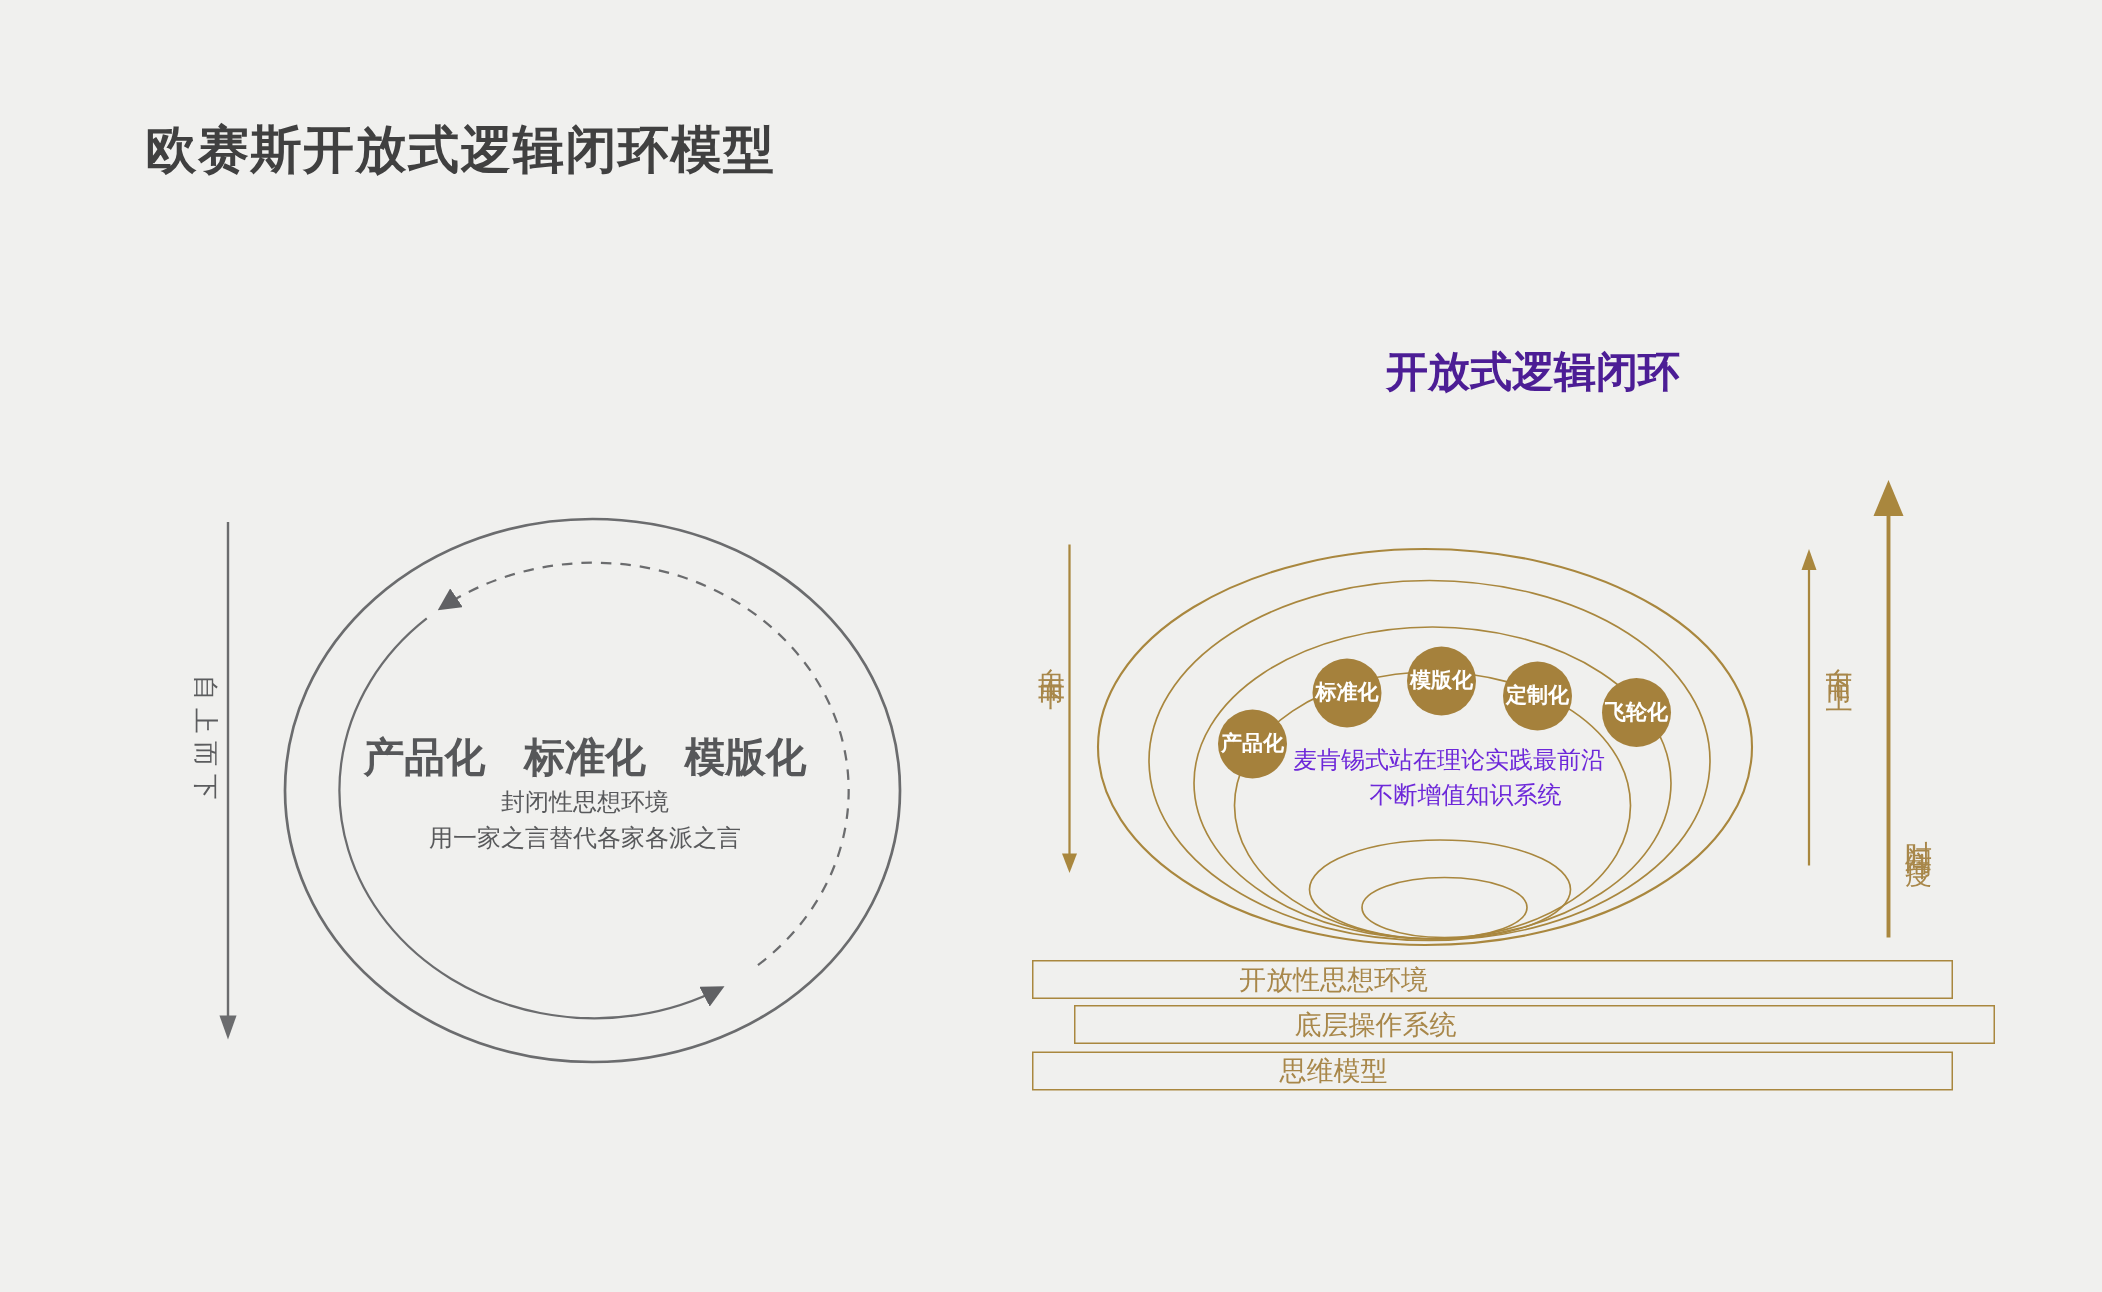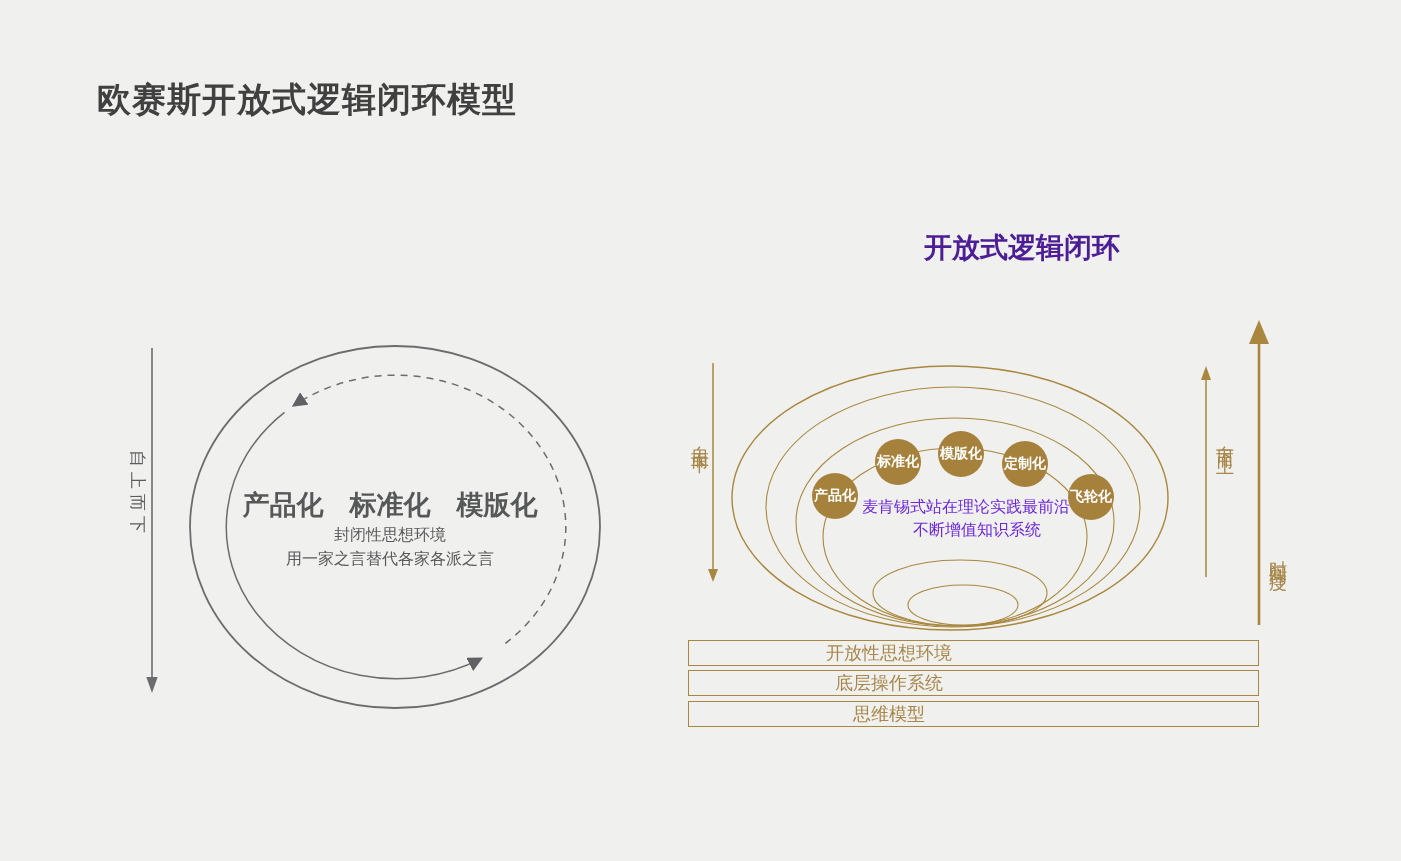--- a/index.html
+++ b/index.html
@@ -20,25 +20,25 @@
   .v-upright{writing-mode:vertical-rl;text-orientation:upright;font-size:18px;color:#a8874a;
     letter-spacing:4px;font-weight:500;}
   .v-axis-left{left:688px;top:431px;}
   .v-axis-right{left:1213px;top:431px;}
   .v-axis-time{left:1266px;top:546px;}
   .node-circle{width:46px;height:46px;border-radius:50%;background:#a5813c;display:flex;
     align-items:center;justify-content:center;color:#ffffff;font-size:14px;font-weight:bold;white-space:nowrap;}
   .center-line{width:340px;text-align:center;color:#6d28d9;font-size:16px;white-space:nowrap;}
   .center-line1{left:796px;top:497px;font-weight:500;}
   .center-line2{left:796px;top:520px;font-weight:500;padding-left:11px;}
-  .layer-box{left:688px;width:571px;height:26px;border:1px solid #a9873e;box-sizing:border-box;}
+  .layer-box{left:688px;width:614px;height:26px;border:1px solid #a9873e;box-sizing:border-box;}
   .layer-box .layer-label{position:absolute;left:0;top:50%;transform:translateY(-50%);
     width:400px;text-align:center;color:#a8874a;font-size:18px;white-space:nowrap;}
   .layer1{top:640px;}
-  .layer2{top:670px;}
+  .layer2{top:670px;margin-left:28px;}
   .layer3{top:701px;}
   svg{position:absolute;left:0;top:0;}
 </style>
 </head>
 <body>
 
 <div id="stage">
 
   <svg width="1401" height="861" viewBox="0 0 1401 861">
     <defs>
@@ -101,21 +101,21 @@
   <div class="abs desc desc2">用一家之言替代各家各派之言</div>
 
   <div class="abs v-upright v-axis-left">自上而下</div>
   <div class="abs v-upright v-axis-right">自下而上</div>
   <div class="abs v-upright v-axis-time">时间纬度</div>
 
   <div class="abs node-circle" style="left:812px;top:473px;">产品化</div>
   <div class="abs node-circle" style="left:875px;top:439px;">标准化</div>
   <div class="abs node-circle" style="left:938px;top:431px;">模版化</div>
   <div class="abs node-circle" style="left:1002px;top:441px;">定制化</div>
-  <div class="abs node-circle" style="left:1068px;top:474px;">飞轮化</div>
+  <div class="abs node-circle" style="left:1068px;top:452px;">飞轮化</div>
 
   <div class="abs center-line center-line1">麦肯锡式站在理论实践最前沿</div>
   <div class="abs center-line center-line2">不断增值知识系统</div>
 
   <div class="abs layer-box layer1">
     <div class="layer-label">开放性思想环境</div>
   </div>
   <div class="abs layer-box layer2">
     <div class="layer-label">底层操作系统</div>
   </div>

